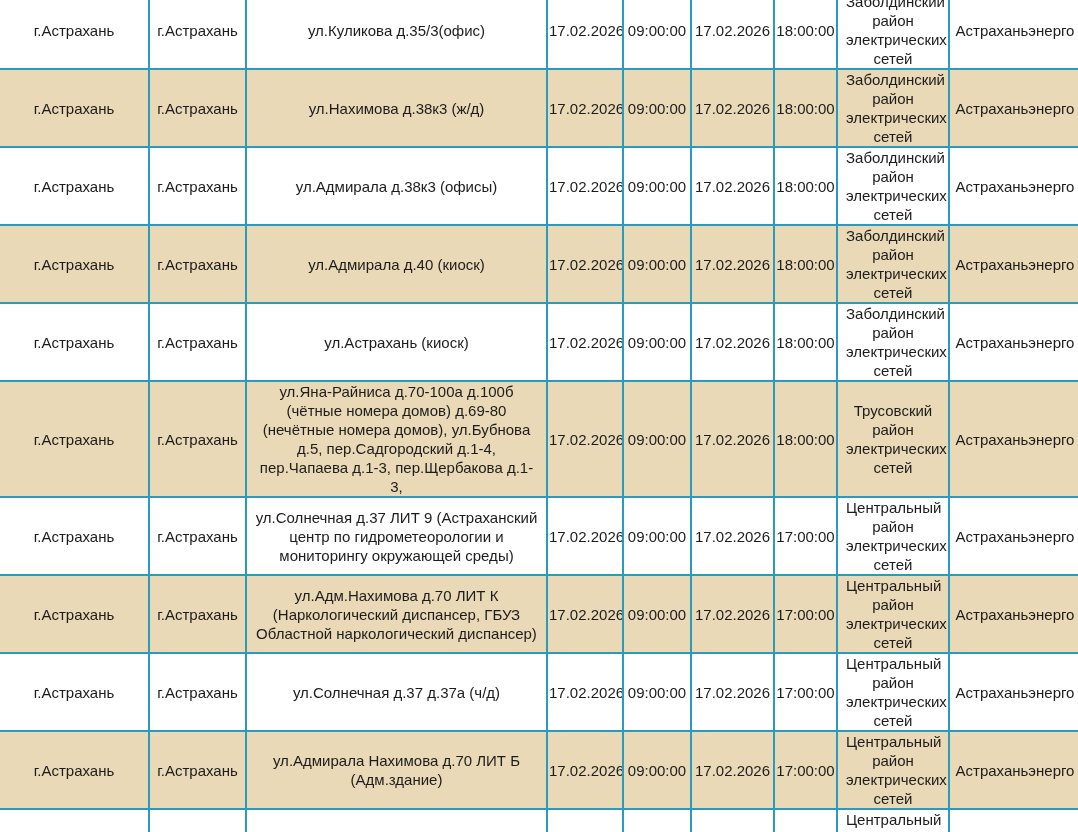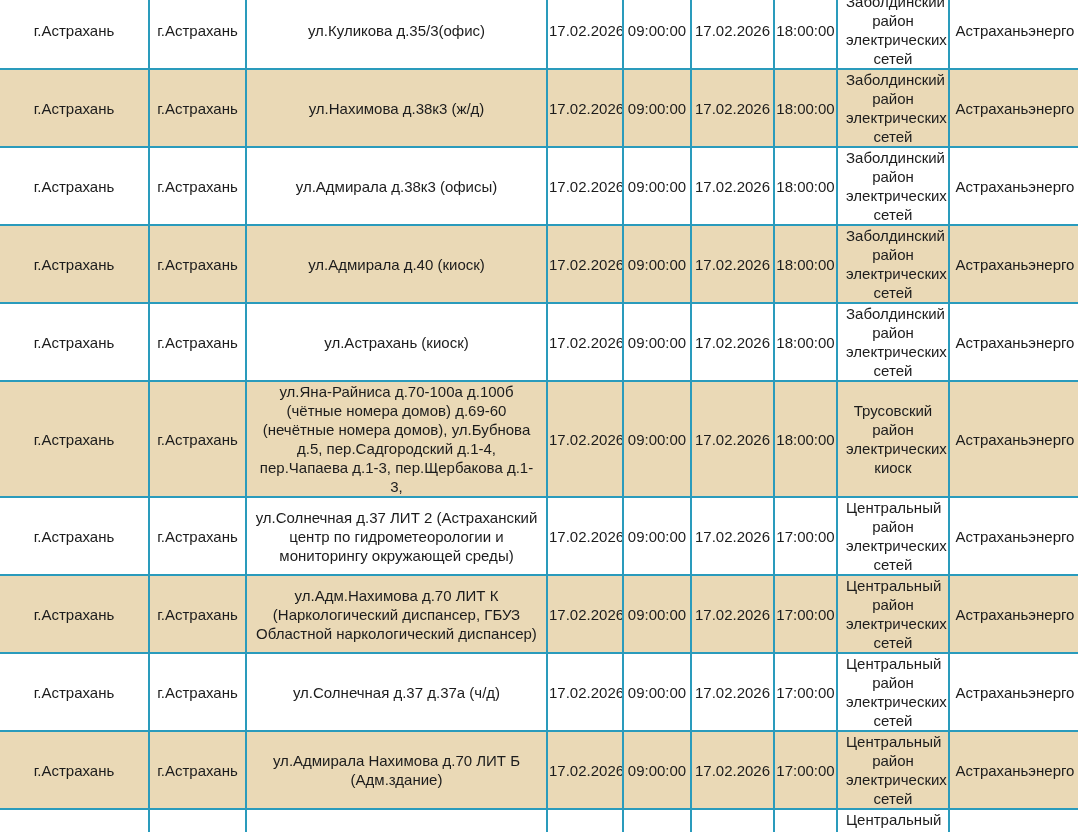--- a/index.html
+++ b/index.html
@@ -114,32 +114,32 @@
           <td class="nowrap">17.02.2026</td>
           <td class="nowrap">09:00:00</td>
           <td class="nowrap">17.02.2026</td>
           <td class="nowrap">18:00:00</td>
           <td>Заболдинский район электрических сетей</td>
           <td class="nowrap">Астраханьэнерго</td>
         </tr>
         <tr>
           <td class="nowrap">г.Астрахань</td>
           <td class="nowrap">г.Астрахань</td>
-          <td>ул.Яна-Райниса д.70-100а д.100б (чётные номера домов) д.69-60 (нечётные номера домов), ул.Бубнова д.5, пер.Садгородский д.1-4, пер.Чапаева д.1-3, пер.Щербакова д.1-3,</td>
+          <td>ул.Яна-Райниса д.70-100а д.100б (чётные номера домов) д.69-80 (нечётные номера домов), ул.Бубнова д.5, пер.Садгородский д.1-4, пер.Чапаева д.1-3, пер.Щербакова д.1-3,</td>
           <td class="nowrap">17.02.2026</td>
           <td class="nowrap">09:00:00</td>
           <td class="nowrap">17.02.2026</td>
           <td class="nowrap">18:00:00</td>
-          <td>Трусовский район электрических киоск</td>
+          <td>Трусовский район электрических сетей</td>
           <td class="nowrap">Астраханьэнерго</td>
         </tr>
         <tr>
           <td class="nowrap">г.Астрахань</td>
           <td class="nowrap">г.Астрахань</td>
-          <td>ул.Солнечная д.37 ЛИТ 2 (Астраханский центр по гидрометеорологии и мониторингу окружающей среды)</td>
+          <td>ул.Солнечная д.37 ЛИТ 9 (Астраханский центр по гидрометеорологии и мониторингу окружающей среды)</td>
           <td class="nowrap">17.02.2026</td>
           <td class="nowrap">09:00:00</td>
           <td class="nowrap">17.02.2026</td>
           <td class="nowrap">17:00:00</td>
           <td>Центральный район электрических сетей</td>
           <td class="nowrap">Астраханьэнерго</td>
         </tr>
         <tr>
           <td class="nowrap">г.Астрахань</td>
           <td class="nowrap">г.Астрахань</td>

